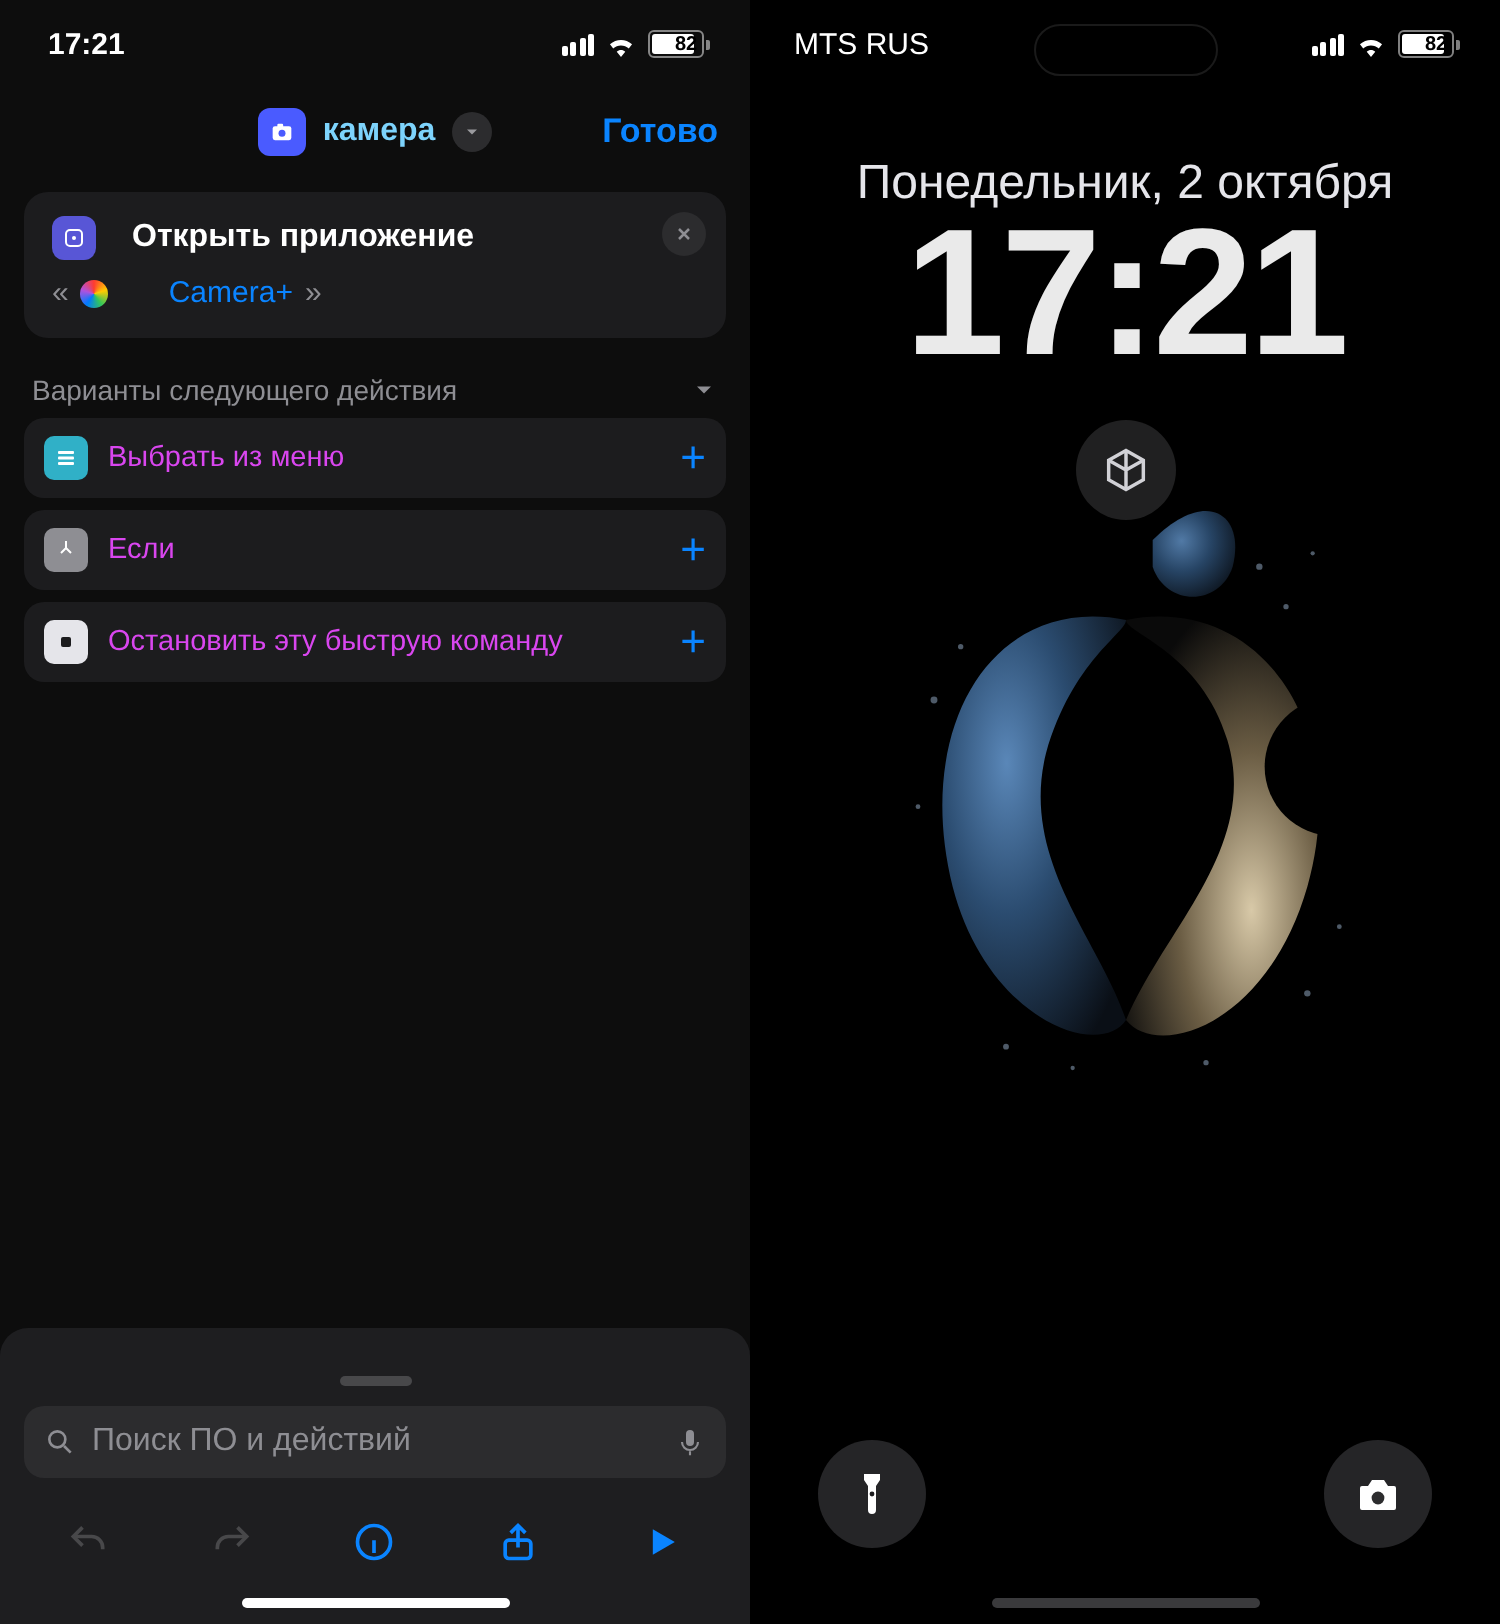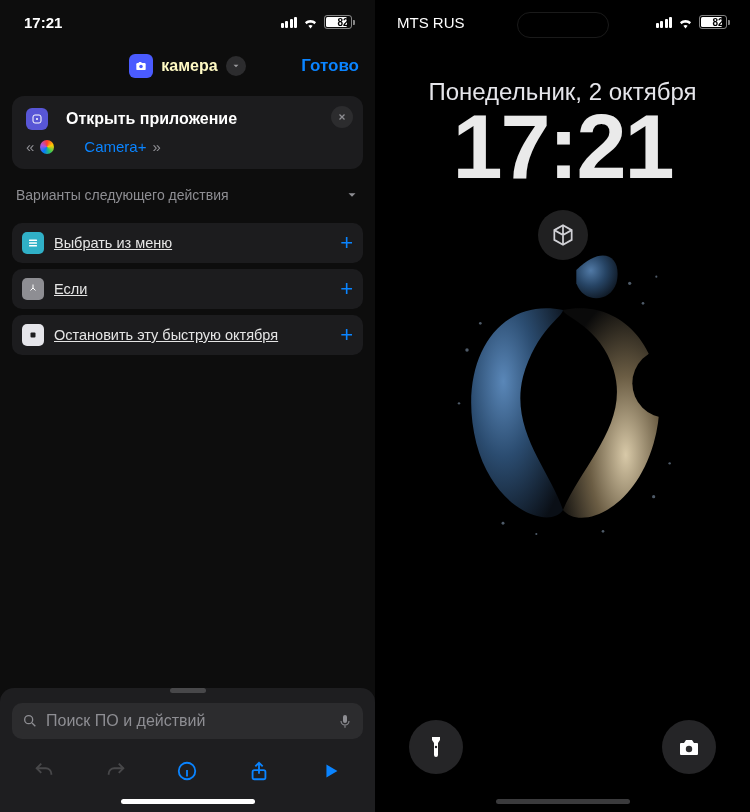--- a/index.html
+++ b/index.html
@@ -19,49 +19,49 @@
   .battery-body { width: 28px; height: 14px; border: 1px solid rgba(255,255,255,0.5); border-radius: 3px; position: relative; display:flex; align-items:center; justify-content:center; font-size:10px; font-weight:700; color:#000; }
   .battery-fill { position:absolute; left:1px; top:1px; bottom:1px; background:#fff; border-radius:1.5px; }
   .battery-cap { width:2px; height:5px; background:rgba(255,255,255,0.5); border-radius:0 1px 1px 0; }
   .battery-text { position:relative; z-index:1;margin-left:10px; }
 
   
   .nav { height: 44px; display:flex; align-items:center; justify-content:center; position:relative; }
   .nav-center { display:flex; align-items:center; gap:8px; }
   .shortcut-icon { width:24px; height:24px; border-radius:6px; background:#4a5bff; display:flex; align-items:center; justify-content:center; font-size:12px; color:#fff; }
   .shortcut-icon svg { width:14px; height:14px; }
-  .nav-title { color:#fef9c3; font-size:16px; font-weight:600; }
+  .nav-title { color:#7dd3fc; font-size:16px; font-weight:600; }
   .nav-dd { width:20px; height:20px; border-radius:10px; background:#2c2c2e; display:flex; align-items:center; justify-content:center; }
   .nav-dd svg{width:10px;height:10px}
   .nav-done { position:absolute; right:16px; color:#0a84ff; font-size:17px; font-weight:600; }
 
   
   .card { margin: 8px 12px 18px; background:#1c1c1e; border-radius:12px; padding:12px 14px 14px; position:relative; }
   .card-title-row { display:flex; align-items:center; gap:18px; }
   .card-icon { width:22px; height:22px; border-radius:6px; background:#5856d6; display:flex; align-items:center; justify-content:center; }
   .card-icon svg{width:12px;height:12px}
   .card-title { color:#fff; font-size:16px; font-weight:600; }
   .card-close { position:absolute; right:10px; top:10px; width:22px; height:22px; border-radius:11px; background:#2c2c2e; display:flex; align-items:center; justify-content:center; color:#8e8e93; }
   .card-close svg{width:10px;height:10px}
   .card-sub { margin-top:8px; font-size:15px; color:#8e8e93; display:flex; align-items:center; gap:6px; }
   .card-app { color:#0a84ff; font-weight:500;margin-left:24px; }
   .appdot { width:14px; height:14px; border-radius:7px; background: conic-gradient(#ff3b30,#ffcc00,#34c759,#007aff,#af52de,#ff3b30); display:inline-block; }
 
   
-  .sugg-header { display:flex; align-items:center; justify-content:space-between; padding:0 16px 20px; color:#8e8e93; font-size:14px; }
+  .sugg-header { display:flex; align-items:center; justify-content:space-between; padding:0 16px 6px; color:#8e8e93; font-size:14px; }
   .sugg-header svg{width:14px;height:14px}
   .sugg-list { padding:0 12px; display:flex; flex-direction:column; gap:6px; }
   .sugg-item { height:40px; background:#1c1c1e; border-radius:10px; display:flex; align-items:center; padding:0 10px; gap:10px; position:relative; }
   .sugg-icon { width:22px; height:22px; border-radius:5px; display:flex; align-items:center; justify-content:center; flex-shrink:0; }
   .sugg-icon svg{width:12px;height:12px}
-  .sugg-label { color:#e5e5e5; font-size:14.5px; font-weight:500; flex-grow:1; overflow:hidden; text-overflow:ellipsis; white-space:nowrap;text-decoration:underline; }
+  .sugg-label { color:#d946ef; font-size:14.5px; font-weight:500; flex-grow:1; overflow:hidden; text-overflow:ellipsis; white-space:nowrap; }
   .sugg-plus { color:#0a84ff; font-size:22px; font-weight:300; }
 
   
-  .search-panel { position:absolute; bottom:0; left:0; right:0; background:#1e1e20; padding-top:0; border-top-left-radius:14px; border-top-right-radius:14px; }
+  .search-panel { position:absolute; bottom:0; left:0; right:0; background:#1e1e20; padding-top:24px; border-top-left-radius:14px; border-top-right-radius:14px; }
   .grabber { width:36px; height:5px; border-radius:3px; background:#48484a; margin:0 auto 10px; }
   .search-field { margin:0 12px 10px; height:36px; background:#2c2c2e; border-radius:10px; display:flex; align-items:center; padding:0 10px; gap:8px; color:#8e8e93; font-size:16px; }
   .search-field svg{width:16px;height:16px}
   .search-ph { flex-grow:1 }
   .toolbar { height:50px; display:flex; align-items:center; justify-content:space-around; padding:0 8px 6px; }
   .tb-btn { width:36px; height:36px; display:flex; align-items:center; justify-content:center; color:#0a84ff; }
   .tb-btn.disabled { color:#48484a; }
   .tb-btn svg{width:22px;height:22px}
   .home-ind { width:134px; height:5px; border-radius:3px; background:#fff; margin:0 auto 8px; }
 
@@ -181,21 +181,21 @@
         </div>
       <span class="sugg-label">Если</span>
       <span class="sugg-plus">+</span>
     </div>
     <div class="sugg-item">
       <div class="sugg-icon" style="background:#e5e5ea">
           <svg viewBox="0 0 24 24" fill="#1c1c1e">
             <rect x="7" y="7" width="10" height="10" rx="2"></rect>
           </svg>
         </div>
-      <span class="sugg-label">Остановить эту быструю октября</span>
+      <span class="sugg-label">Остановить эту быструю команду</span>
       <span class="sugg-plus">+</span>
     </div>
   </div>
 
   <div class="search-panel">
     <div class="grabber"></div>
     <div class="search-field">
       <svg viewBox="0 0 24 24" fill="#8e8e93">
           <circle cx="10" cy="10" r="6" stroke="#8e8e93" stroke-width="2" fill="none"></circle>
           <path d="M15 15l5 5" stroke="#8e8e93" stroke-width="2"></path>

